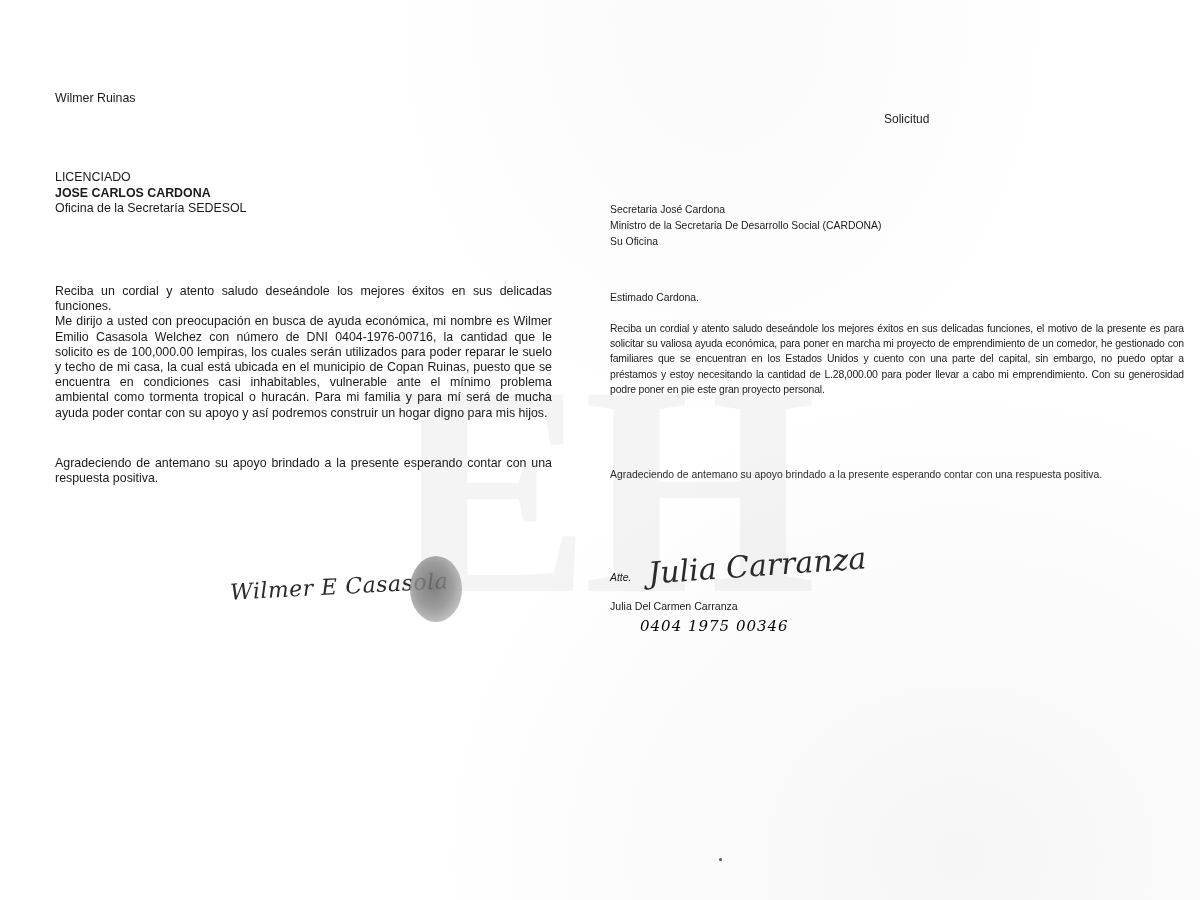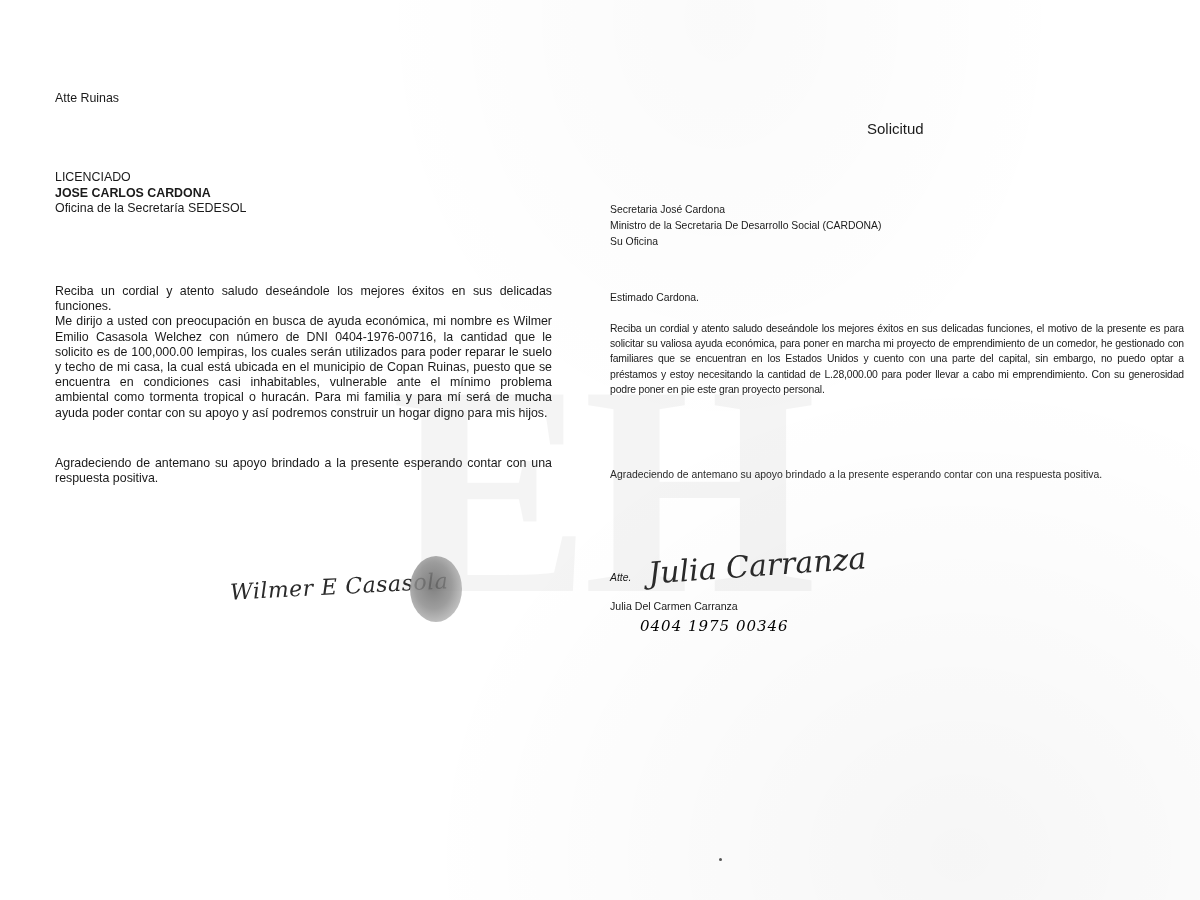--- a/index.html
+++ b/index.html
@@ -41,21 +41,21 @@
       font-size: 22px; color: #2a2a2a; transform: rotate(-3deg);
       letter-spacing: 0.5px;
     }
     .left-letter .thumbprint {
       position: absolute; top: 556px; left: 355px; width: 52px; height: 66px;
       border-radius: 50%;
       background: radial-gradient(ellipse at 45% 45%, #6a6a6a 0%, #8c8c8c 45%, #b8b8b8 75%, rgba(200,200,200,0) 100%);
       opacity: 0.85;
     }
 
-    .right-letter .title { top: 112px; left: 257px; font-size: 15px; margin-top: 8px; }
+    .right-letter .title { top: 112px; left: 274px; font-size: 12px; }
     .right-letter .recipient { top: 202px; left: 0; line-height: 16px; }
     .right-letter .greeting { top: 292px; left: 0; text-align: right; }
     .right-letter .body1 { top: 321px; left: 0; width: 574px; line-height: 15.2px; letter-spacing: -0.15px; }
     .right-letter .closing { top: 469px; left: 0; color: #2b2b2b; }
     .right-letter .atte { top: 572px; left: 0; font-style: italic; }
     .right-letter .signature {
       top: 548px; left: 38px;
       font-family: "DejaVu Serif", serif; font-style: italic;
       font-size: 30px; color: #2a2a2a; transform: rotate(-4deg);
     }
@@ -67,21 +67,21 @@
     }
     .speck { position: absolute; width: 3px; height: 3px; border-radius: 50%; background: #555; }
   </style>
 </head>
 <body>
 
 <div class="scan-grain"></div>
 <div class="watermark">EH</div>
 
 <div class="letter left-letter">
-  <div class="abs place">Atte Ruinas</div>
+  <div class="abs place">Wilmer Ruinas</div>
 
   <div class="abs recipient">
     <div>LICENCIADO</div>
     <div class="name">JOSE CARLOS CARDONA</div>
     <div>Oficina de la Secretaría SEDESOL</div>
   </div>
 
   <div class="abs justify body1">
     <div>Reciba un cordial y atento saludo deseándole los mejores éxitos en sus delicadas funciones.</div>
     <div>Me dirijo a usted con preocupación en busca de ayuda económica, mi nombre es Wilmer Emilio Casasola Welchez con número de DNI 0404-1976-00716, la cantidad que le solicito es de 100,000.00 lempiras, los cuales serán utilizados para poder reparar le suelo y techo de mi casa, la cual está ubicada en el municipio de Copan Ruinas, puesto que se encuentra en condiciones casi inhabitables, vulnerable ante el mínimo problema ambiental como tormenta tropical o huracán. Para mi familia y para mí será de mucha ayuda poder contar con su apoyo y así podremos construir un hogar digno para mis hijos.</div>

